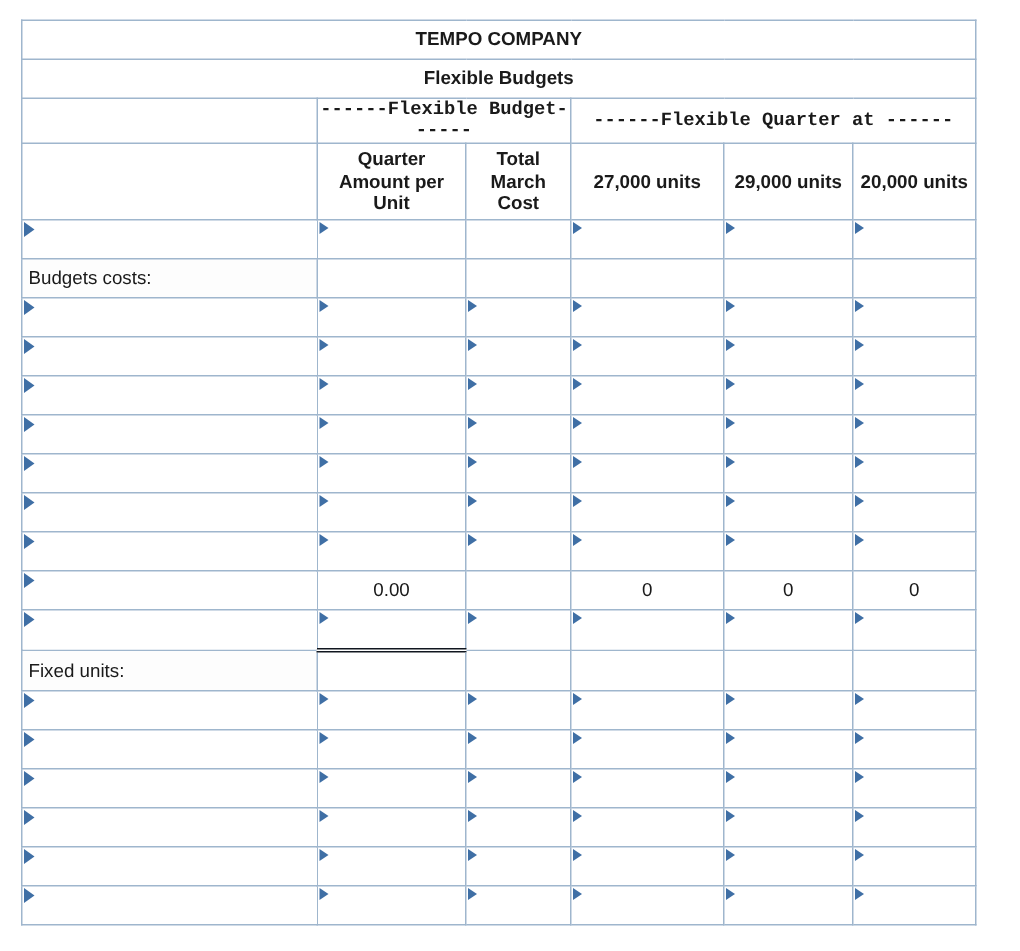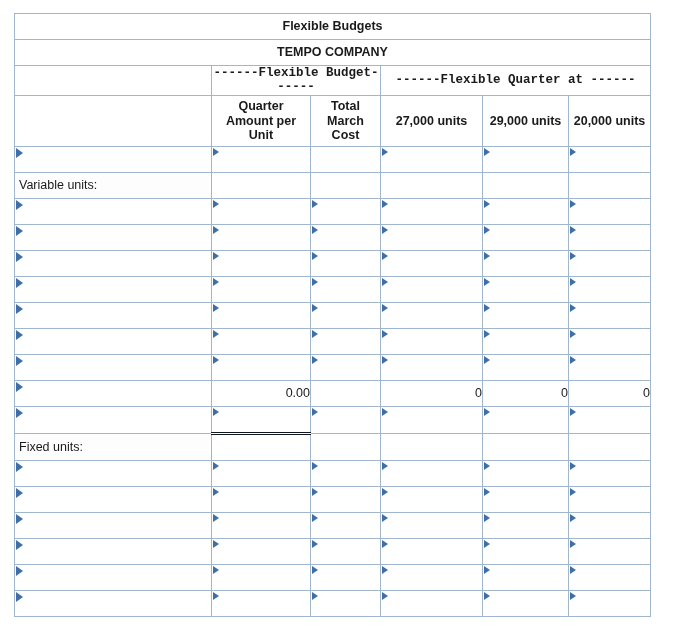--- a/index.html
+++ b/index.html
@@ -107,20 +107,21 @@
     border-bottom-width: 5px;
     border-left-width: 7px;
   }
 
   
   td.topline {
     border-top: 2px solid #10161f;
     border-left: 1px solid #9fb6cd;
     border-right: 1px solid #9fb6cd;
     border-bottom: 1px solid #9fb6cd;
+    text-align: center;
   }
   
   td.dblbottom {
     border-bottom: 3px double #10161f;
   }
   td.combo.dblbottom {
     border-bottom: 3px double #10161f;
   }
 </style>
 </head>
@@ -132,24 +133,24 @@
       <col style="width:197px">
       <col style="width:99px">
       <col style="width:70px">
       <col style="width:102px">
       <col style="width:86px">
       <col style="width:82px">
     </colgroup>
     <tbody>
 
       <tr>
+        <td class="hdr" colspan="6">TEMPO COMPANY</td>
+      </tr>
+      <tr>
         <td class="hdr" colspan="6">Flexible Budgets</td>
-      </tr>
-      <tr>
-        <td class="hdr" colspan="6">TEMPO COMPANY</td>
       </tr>
 
       <tr>
         <td class="hdr blank group"></td>
         <td class="hdr group" colspan="2">------Flexible Budget------</td>
         <td class="hdr group" colspan="3">------Flexible Quarter at ------</td>
       </tr>
 
       <tr>
         <td class="hdr tall blank"></td>
@@ -173,21 +174,21 @@
           </td>
         <td class="cell combo">
             <span class="tri"></span>
           </td>
         <td class="cell combo">
             <span class="tri"></span>
           </td>
       </tr>
 
       <tr>
-        <td class="plain lbl">Variable units:</td>
+        <td class="plain lbl">Budgets costs:</td>
         <td class="plain"></td>
         <td class="plain"></td>
         <td class="plain"></td>
         <td class="plain"></td>
         <td class="plain"></td>
       </tr>
 
       <tr>
         <td class="cell combo">
             <span class="tri big"></span>

